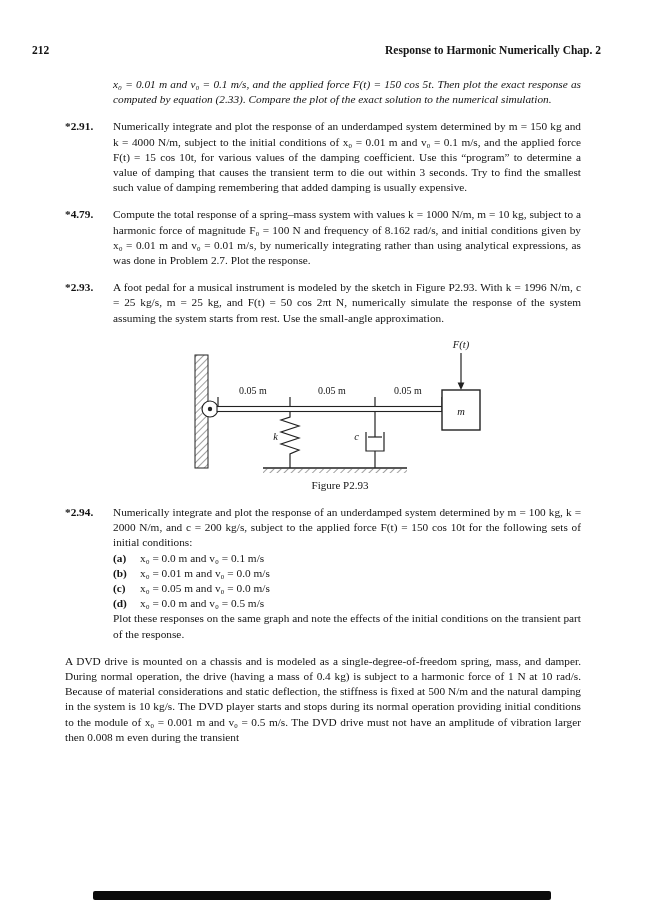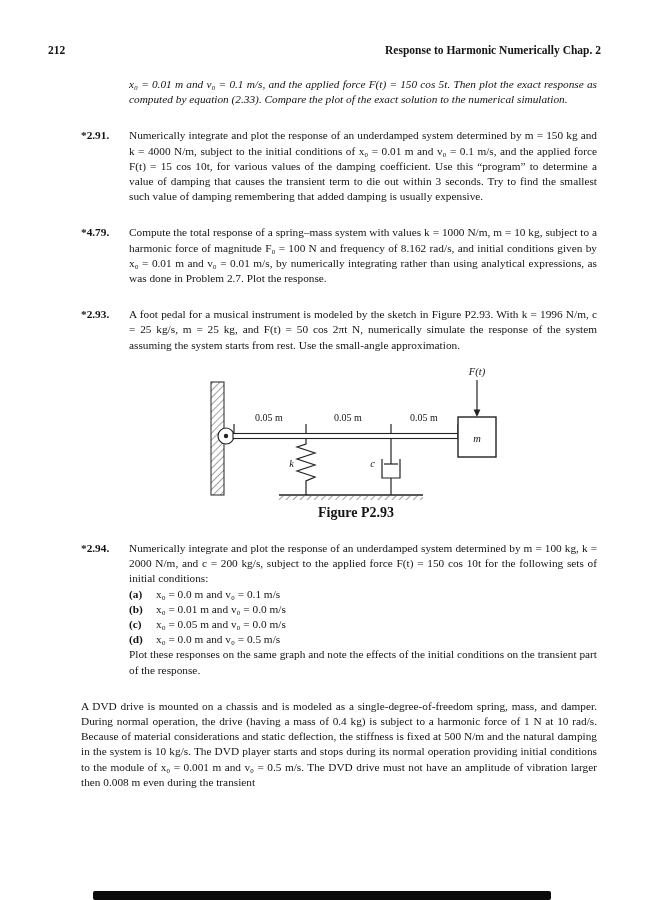--- a/index.html
+++ b/index.html
@@ -4,49 +4,49 @@
 <style>
   * { margin: 0; padding: 0; box-sizing: border-box; }
   html, body { background: #ffffff; }
   body {
     width: 647px; height: 900px;
     position: relative;
     overflow: hidden;
     font-family: "Liberation Serif", serif;
     color: #141414;
   }
-  .page { padding: 44px 46px 0 48px; width: 100%; height: 100%; border-radius: 21px; }
+  .page { padding: 44px 46px 0 32px; width: 100%; height: 100%; border-radius: 21px; }
 
   .page-header {
     display: flex; justify-content: space-between; align-items: baseline;
     font-size: 11.5px; font-weight: bold;
   }
   .running-head .chap-label { }
 
   .content {
     margin-top: 21px;
     margin-left: 33px;
     width: 468px;
     font-size: 11.3px;
     line-height: 15.2px;
     text-align: justify;
   }
   .content { width: 516px; }
   .intro { margin-left: 48px; font-style: italic; }
 
-  .problem { display: flex; margin-top: 21px; }
+  .problem { display: flex; margin-top: 12px; }
   .prob-num { width: 48px; flex-shrink: 0; font-weight: bold; }
   .prob-body { flex: 1; }
 
   .sub-list { text-align: left; }
   .sub-item { display: flex; }
   .sub-label { font-weight: bold; width: 27px; flex-shrink: 0; }
 
   figure { margin: 12px 0 10px 120px; width: 310px; text-align: center; }
-  figcaption { font-weight: bold; font-size: 14px; margin-top: 5px; }
+  figcaption { font-weight: normal; font-size: 11px; margin-top: 5px; }
 
   svg { display: block; }
   .svg-line { stroke: #222; stroke-width: 1.2; fill: none; }
   .svg-var { font-family: "Liberation Serif", serif; font-style: italic; font-size: 10.5px; fill: #141414; }
   .svg-dim { font-family: "Liberation Serif", serif; font-size: 10px; fill: #141414; }
 
   .scan-artifact {
     position: absolute; left: 93px; top: 891px;
     width: 458px; height: 9px;
     background: #0b0b0b; border-radius: 2px;

